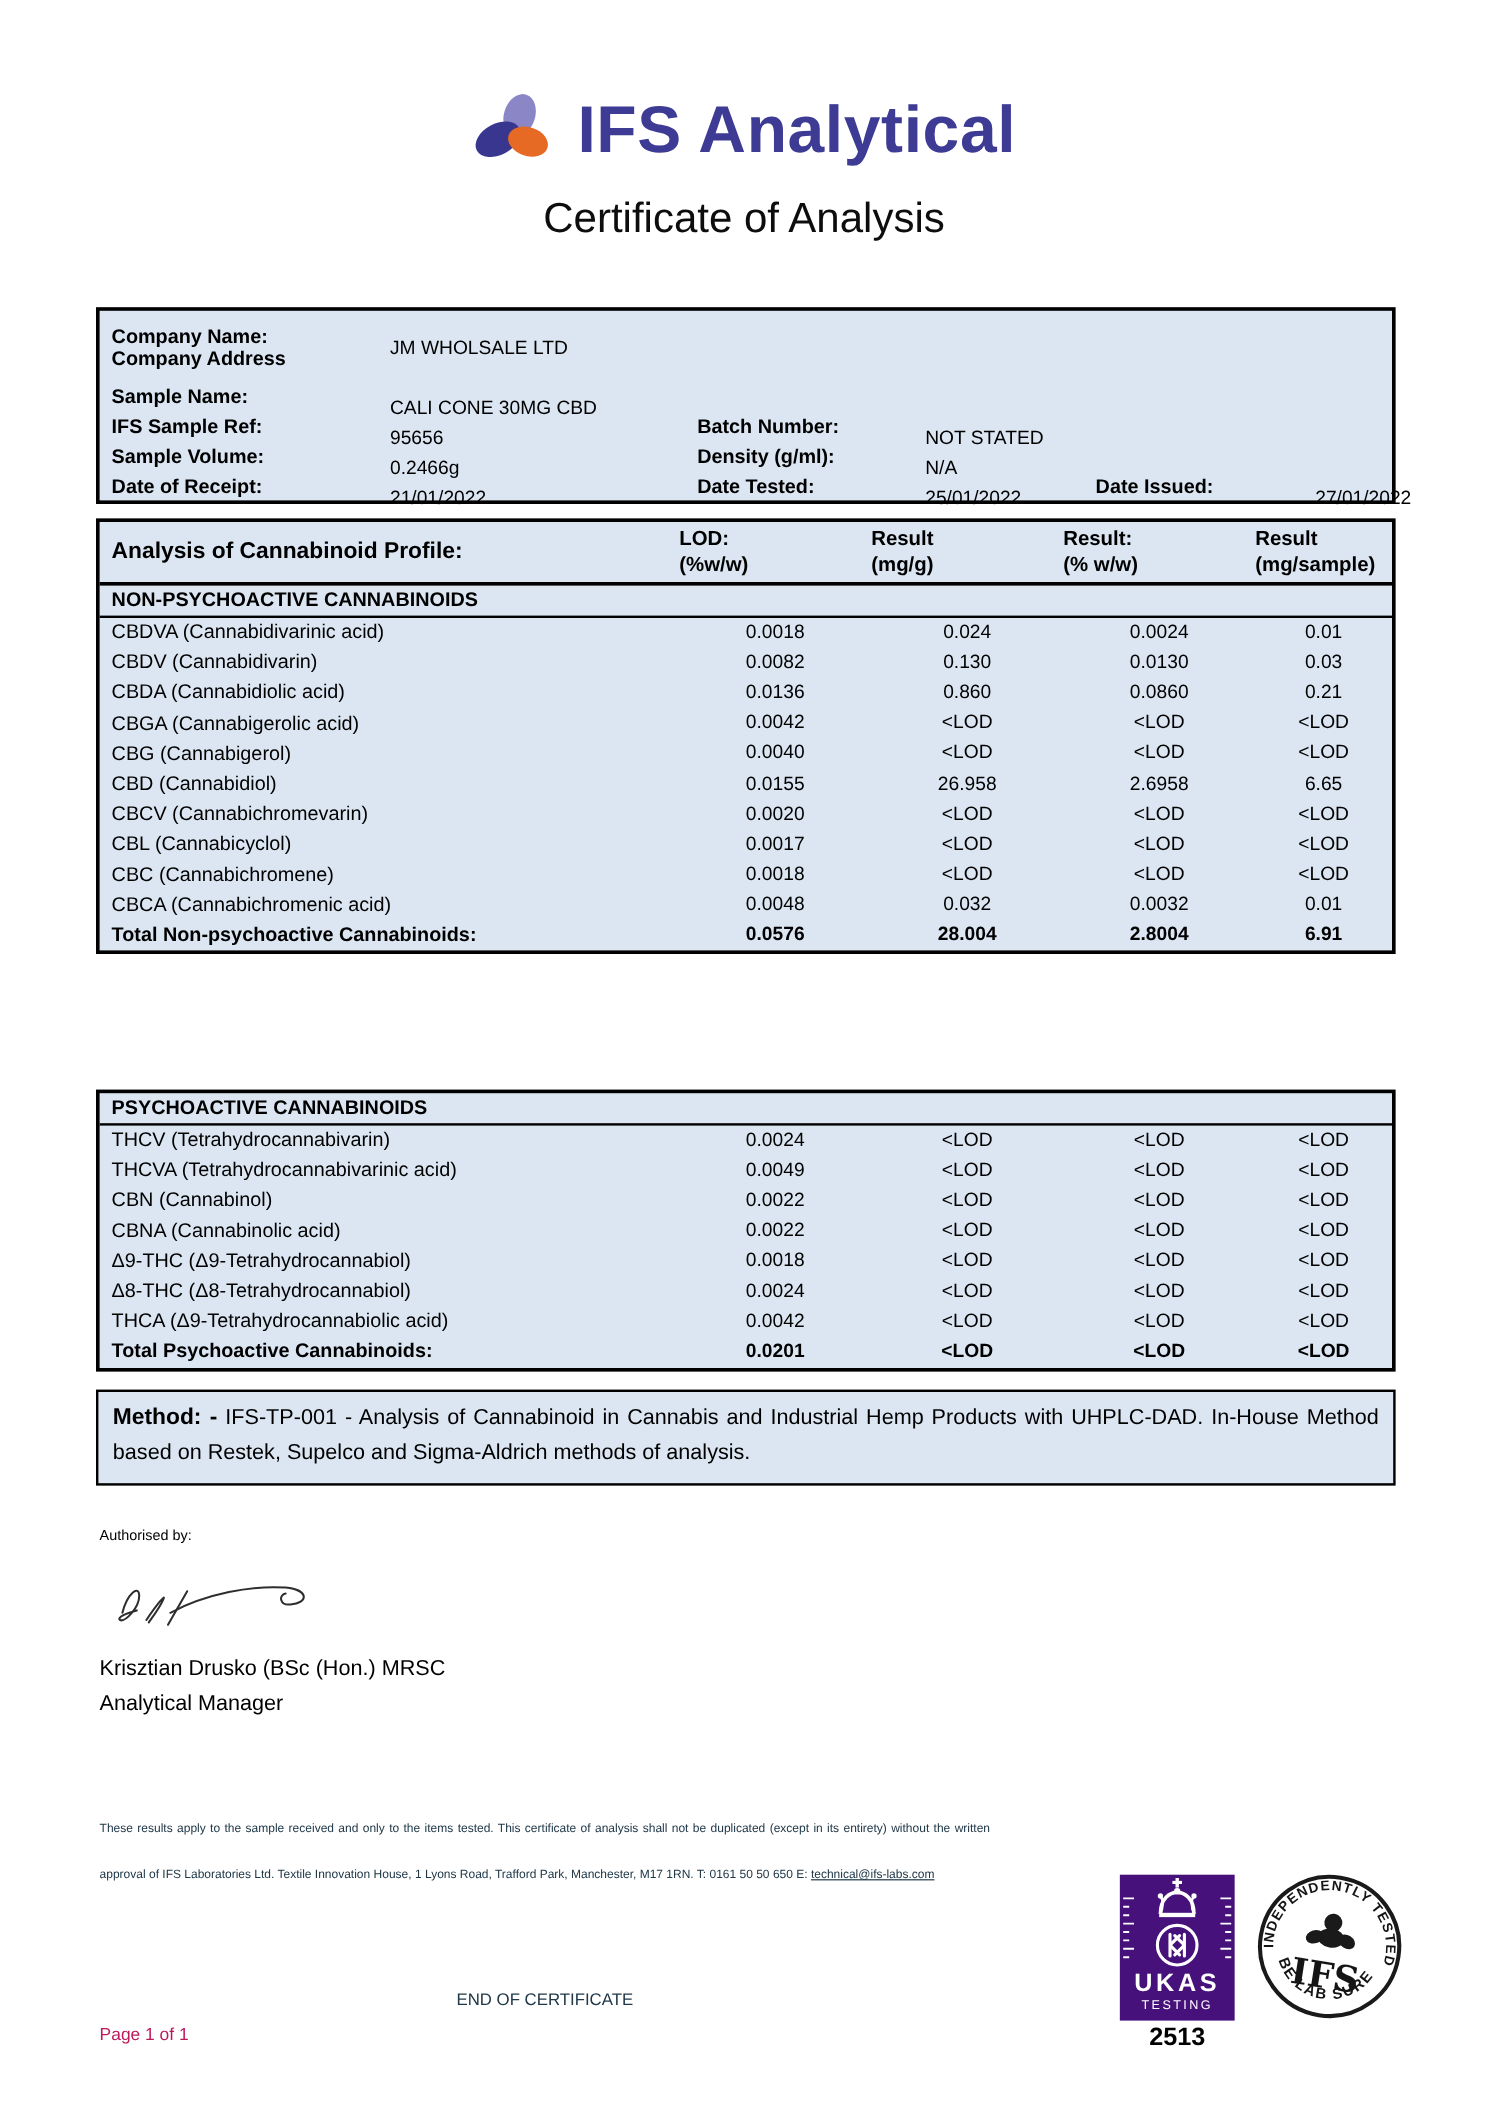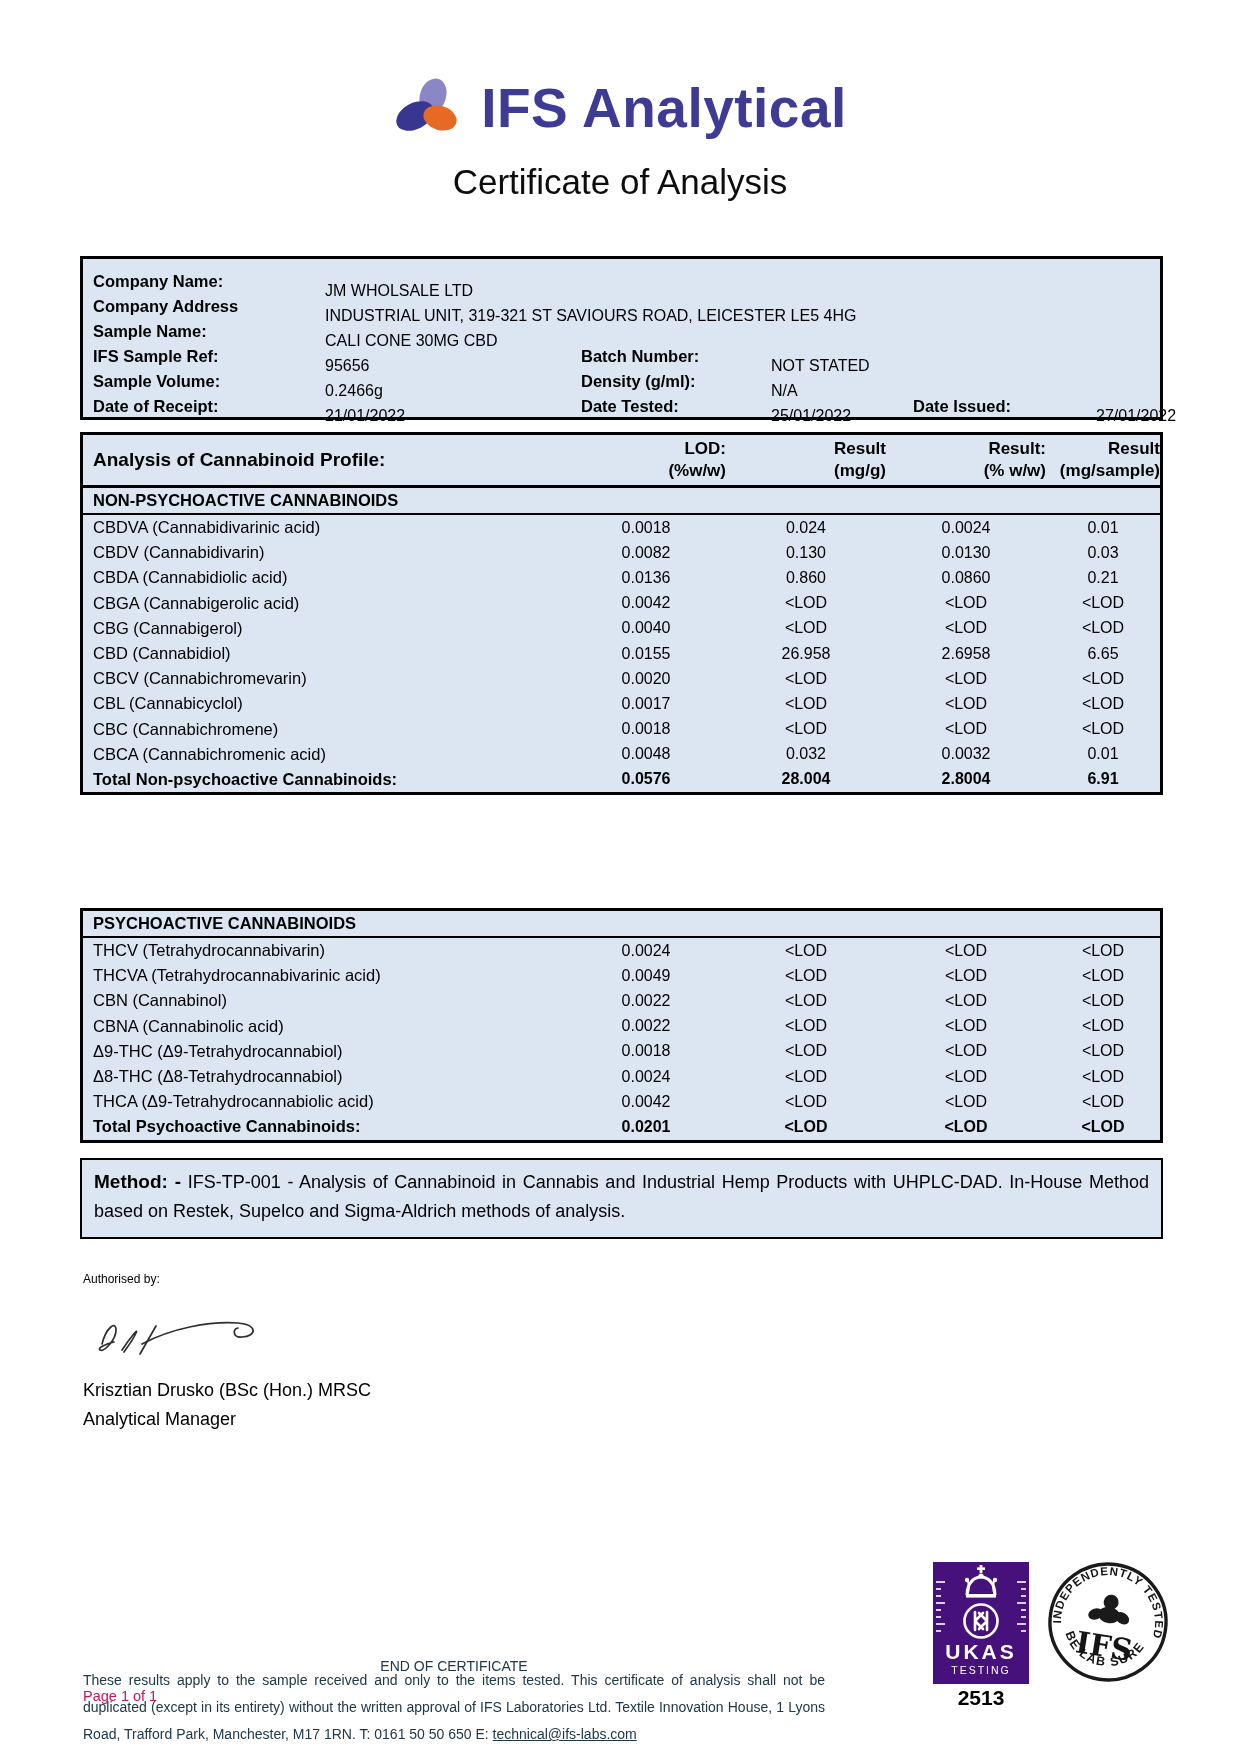--- a/index.html
+++ b/index.html
@@ -50,21 +50,21 @@
   }
   .tbl1 { top: 432px; }
   .tbl2 { top: 908px; }
   .tbl-grid {
     display: grid;
     grid-template-columns: 483px 160px 160px 160px 1fr;
     align-items: center;
   }
   .tbl-header { border-bottom: 3px solid #000; min-height: 52px; padding: 3px 0; }
   .tbl-title { font-size: 19px; font-weight: bold; padding-left: 10px; }
-  .col-head { text-align: right; font-weight: bold; font-size: 17px; line-height: 22px; }
+  .col-head { text-align: left; font-weight: bold; font-size: 17px; line-height: 22px; }
   .section-row {
     font-weight: bold; font-size: 16.5px;
     padding: 3px 0 3px 10px; border-bottom: 2px solid #000;
   }
   .row { height: 25.2px; }
   .row .name { padding-left: 10px; font-size: 16.5px; }
   .row .num { text-align: center; font-size: 16px; }
   .total-row { font-weight: bold; }
   .total-row .num { font-weight: bold; }
 
@@ -77,22 +77,22 @@
   }
   .m-label { font-weight: bold; font-size: 19px; }
 
   
   .authorised { position: absolute; top: 1272px; left: 83px; font-size: 12px; }
   .signature-wrap { position: absolute; top: 1300px; left: 92px; }
   .signer { position: absolute; top: 1376px; left: 83px; font-size: 18px; line-height: 29px; }
 
   
   .footer-text {
-    position: absolute; top: 1667px; left: 83px; width: 742px;
-    font-size: 14px; line-height: 27px; color: #203848; text-align: justify;
+    position: absolute; top: 1506px; left: 83px; width: 742px;
+    font-size: 10px; line-height: 38px; color: #203848; text-align: justify;
   }
   .footer-email { text-decoration: underline; color: #203848; }
   .end-cert {
     position: absolute; top: 1658px; left: 83px; width: 742px;
     text-align: center; font-size: 14px; color: #203848;
   }
   .page-num { position: absolute; top: 1688px; left: 83px; font-size: 14.5px; color: #be185d; }
 
   .ukas-logo { position: absolute; top: 1562px; left: 933px; width: 96px; height: 122px; }
   .ukas-number {
@@ -116,21 +116,20 @@
   </div>
   <div class="cert-title">Certificate of Analysis</div>
 
   <div class="info-table">
     <div class="info-row">
       <div class="info-label">Company Name:</div>
       <div class="info-value sp-rest">JM WHOLSALE LTD</div>
     </div>
     <div class="info-row">
       <div class="info-label">Company Address</div>
-      <div class="info-value sp-rest">INDUSTRIAL UNIT, 319-321 ST SAVIOURS ROAD, LEICESTER LE5 4HG</div>
     </div>
     <div class="info-row">
       <div class="info-label">Sample Name:</div>
       <div class="info-value sp-rest">CALI CONE 30MG CBD</div>
     </div>
     <div class="info-row">
       <div class="info-label">IFS Sample Ref:</div>
       <div class="info-value">95656</div>
       <div class="info-label">Batch Number:</div>
       <div class="info-value sp-4rest">NOT STATED</div>

